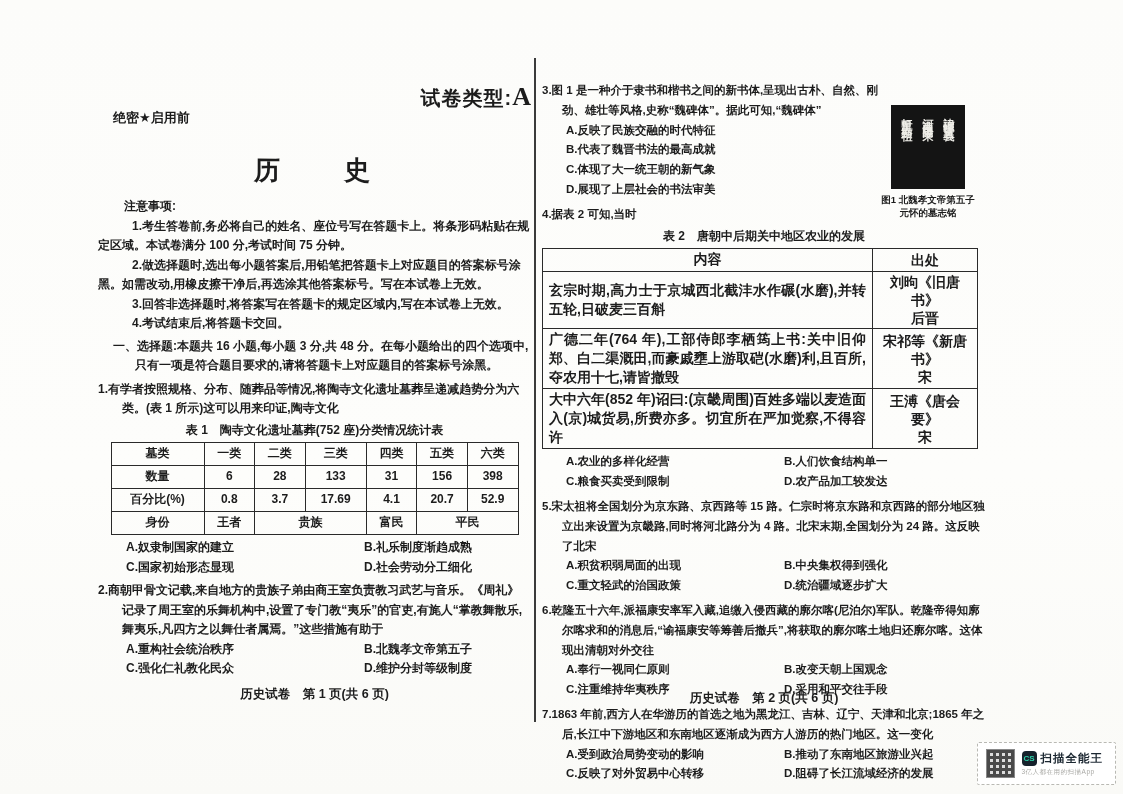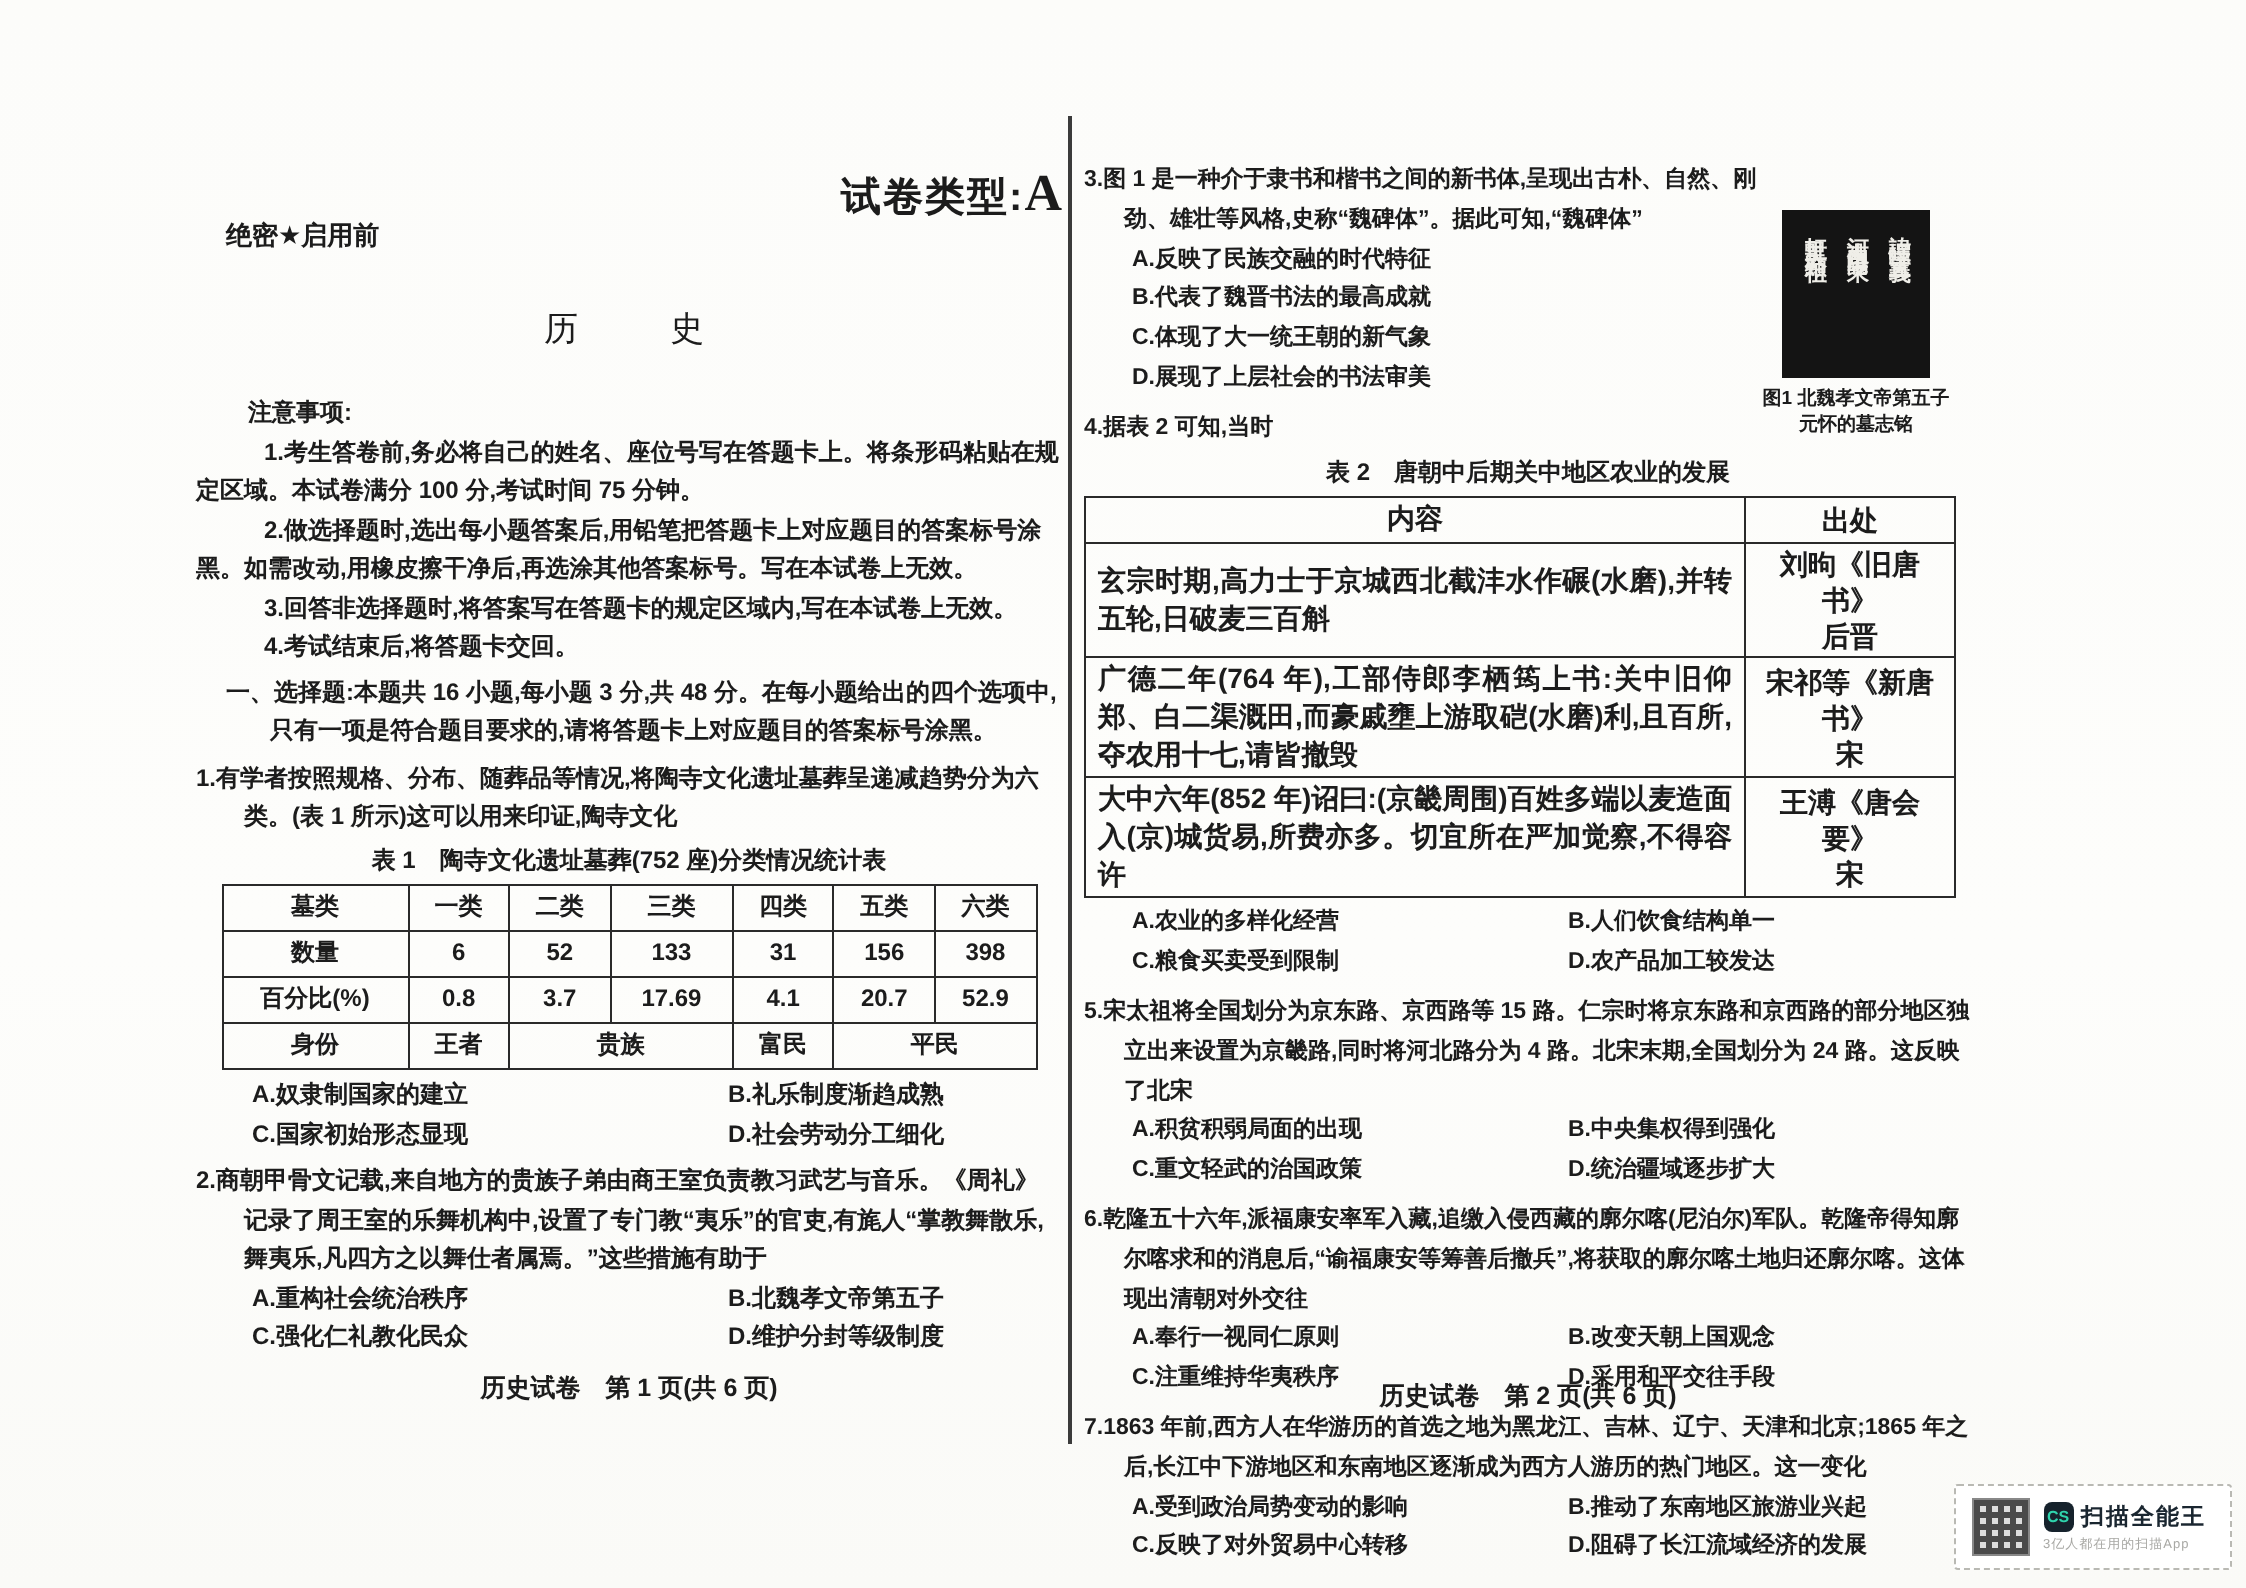--- a/index.html
+++ b/index.html
@@ -17,21 +17,21 @@
     font-size:20px;font-weight:bold;letter-spacing:1px;white-space:nowrap;
   }
   .paper-type .big-a{font-size:26px;font-family:"Liberation Serif",serif;font-weight:bold;}
   .secrecy{position:absolute;top:109px;left:113px;font-size:13px;font-weight:bold;}
   .doc-title{
     position:absolute;top:128px;left:96px;width:436px;text-align:center;
     font-size:15.5px;font-weight:bold;white-space:nowrap;letter-spacing:0.2px;
   }
   .subject{
     position:absolute;top:153px;left:96px;width:436px;text-align:center;
-    font-size:17px;font-weight:normal;letter-spacing:4px;
+    font-size:26px;font-weight:bold;letter-spacing:4px;
   }
 
   
   .divider{position:absolute;left:534px;top:58px;width:2px;height:664px;background:#3b3b3b;}
   .col-left{position:absolute;left:98px;top:197px;width:433px;font-size:12px;line-height:19.5px;font-weight:600;}
   .col-right{position:absolute;left:542px;top:76px;width:444px;font-size:11.5px;line-height:19.8px;font-weight:600;}
 
   .notice-heading{padding-left:26px;font-weight:bold;}
   .notice-item{margin:0;text-indent:34px;}
   .section-head{margin-top:3px;padding-left:37px;text-indent:-22px;}
@@ -126,21 +126,21 @@
           <td>一类</td>
           <td>二类</td>
           <td>三类</td>
           <td>四类</td>
           <td>五类</td>
           <td>六类</td>
         </tr>
         <tr>
           <td class="lbl">数量</td>
           <td>6</td>
-          <td>52</td>
+          <td>28</td>
           <td>133</td>
           <td>31</td>
           <td>156</td>
           <td>398</td>
         </tr>
         <tr>
           <td class="lbl">百分比(%)</td>
           <td>0.8</td>
           <td>3.7</td>
           <td>17.69</td>

